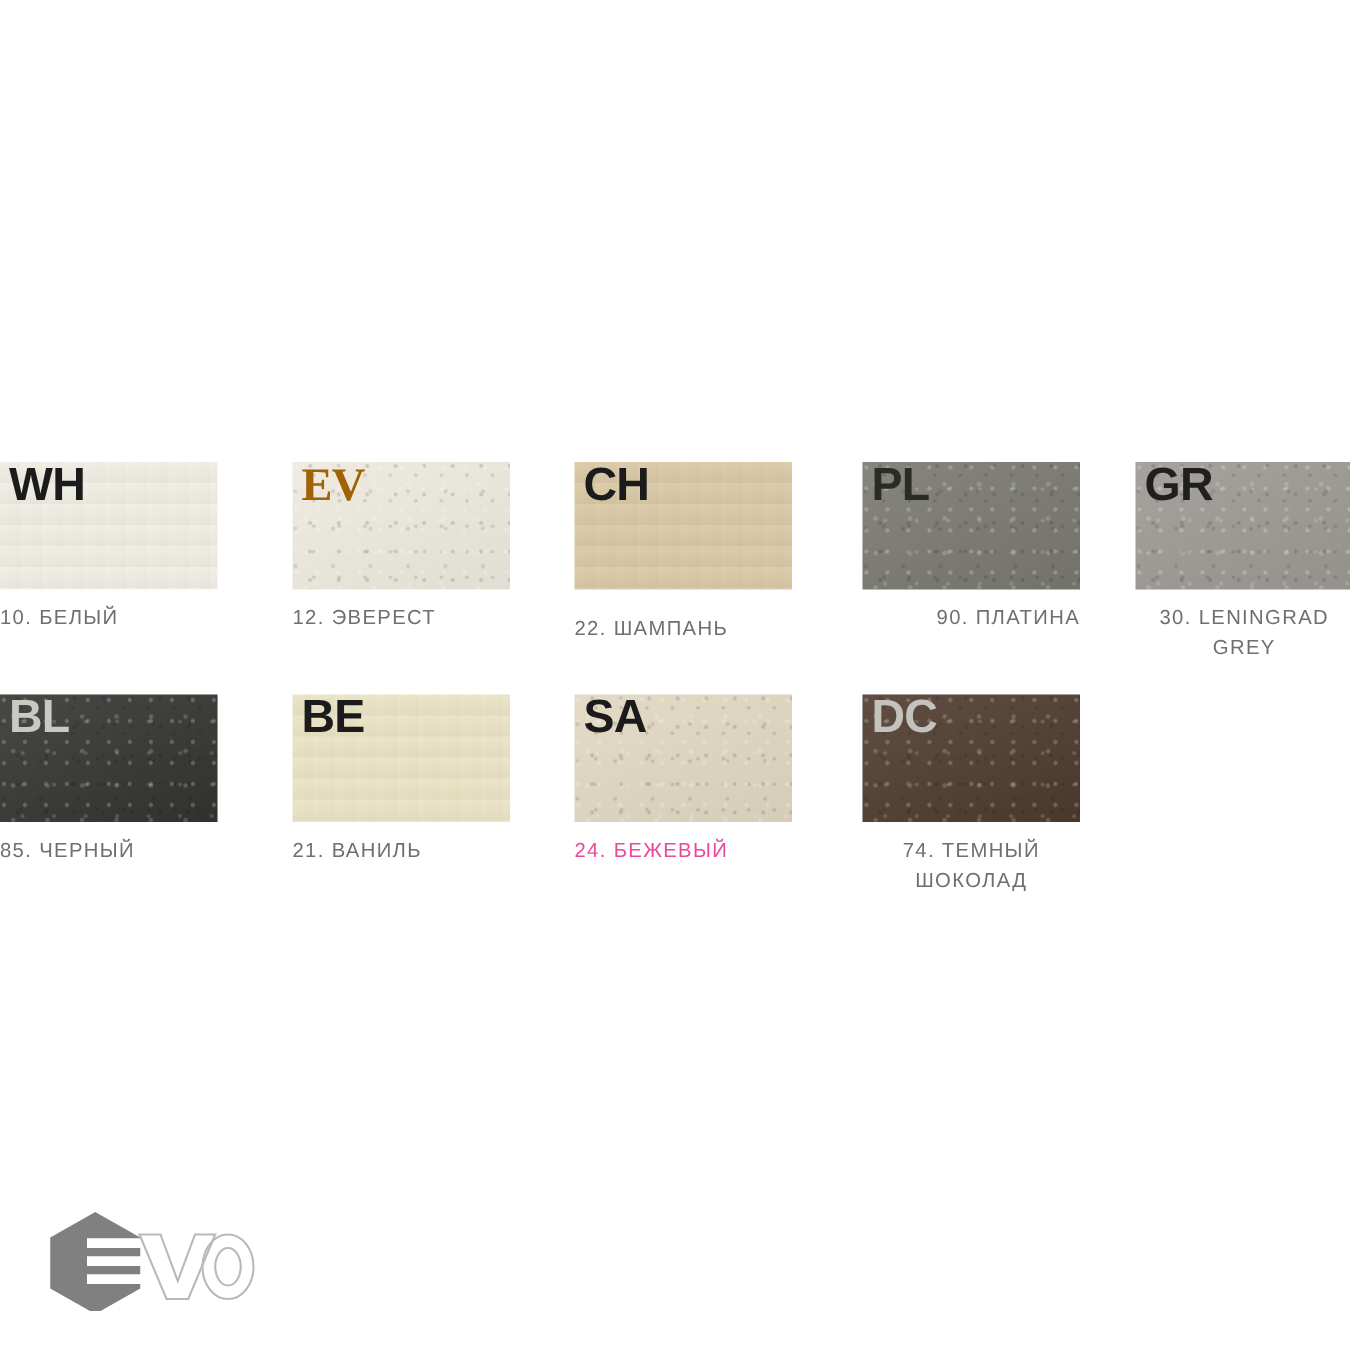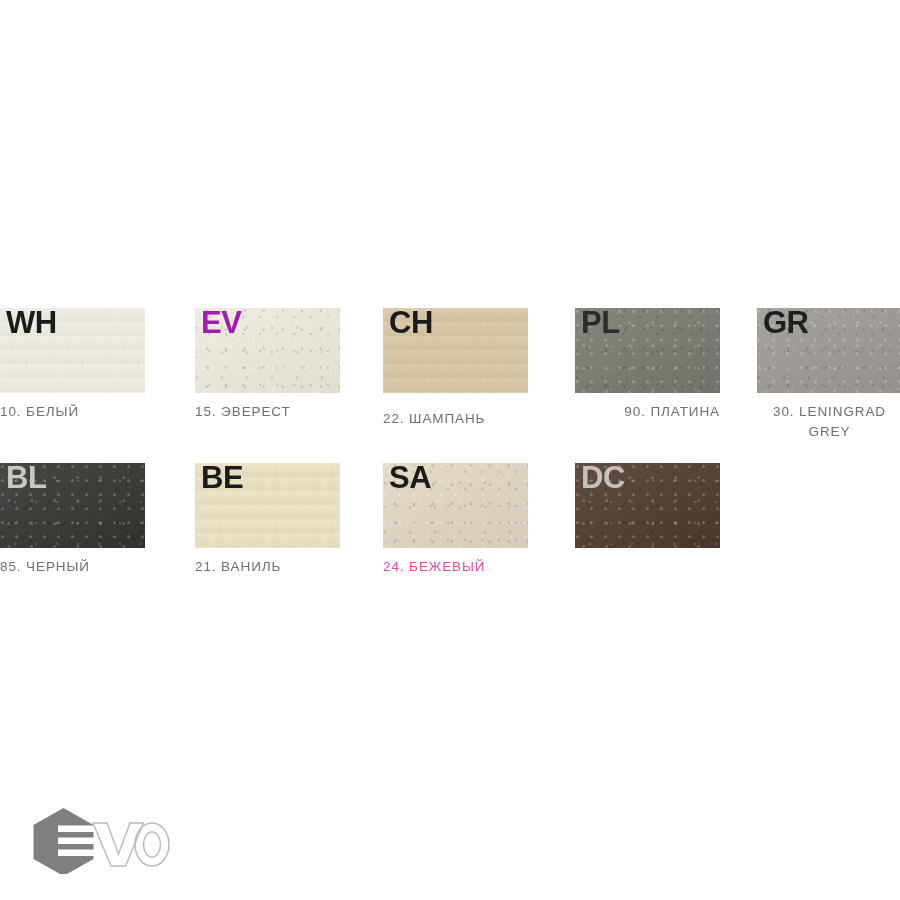--- a/index.html
+++ b/index.html
@@ -83,22 +83,22 @@
       <div class="swatch-chip" style="width: 145px; height: 85px; background: rgb(239, 237, 227);">
         <div class="swatch-texture" style="background-image: linear-gradient(160deg, rgba(255, 255, 255, 0.1), rgba(0, 0, 0, 0.043)); background-size: 14px 14px, 19px 19px, 23px 23px, 17px 17px, 25px 25px, 21px 21px, 100% 100%;"></div>
       </div>
       <div class="swatch-code" style="color: rgb(27, 27, 27);">WH</div>
       <div class="swatch-label label-left" style="left: 0px; top: 94px; width: 145px; color: rgb(111, 111, 114);">10. БЕЛЫЙ</div>
     </div>
     <div class="swatch-cell" style="left: 195px; top: 308px; width: 145px; height: 127px;">
       <div class="swatch-chip" style="width: 145px; height: 85px; background: rgb(237, 233, 222);">
         <div class="swatch-texture" style="background-image: radial-gradient(circle at 18% 26%, rgba(255, 255, 255, 0.22) 0px, rgba(255, 255, 255, 0.22) 1.2px, transparent 1.6px), radial-gradient(circle at 62% 14%, rgba(0, 0, 0, 0.13) 0px, rgba(0, 0, 0, 0.13) 1.1px, transparent 1.5px), radial-gradient(circle at 38% 64%, rgba(255, 255, 255, 0.18) 0px, rgba(255, 255, 255, 0.18) 1.3px, transparent 1.7px), radial-gradient(circle at 84% 52%, rgba(0, 0, 0, 0.12) 0px, rgba(0, 0, 0, 0.12) 1px, transparent 1.4px), radial-gradient(circle at 8% 78%, rgba(0, 0, 0, 0.1) 0px, rgba(0, 0, 0, 0.1) 1.2px, transparent 1.6px), radial-gradient(circle at 72% 86%, rgba(255, 255, 255, 0.16) 0px, rgba(255, 255, 255, 0.16) 1.1px, transparent 1.5px), linear-gradient(155deg, rgba(255, 255, 255, 0.1), rgba(0, 0, 0, 0.05)); background-size: 14px 14px, 19px 19px, 23px 23px, 17px 17px, 25px 25px, 21px 21px, 100% 100%;"></div>
       </div>
-      <div class="swatch-code" style="color: #a21caf;">EV</div>
-      <div class="swatch-label label-left" style="left: 0px; top: 94px; width: 145px; color: rgb(111, 111, 114);">15. ЭВЕРЕСТ</div>
+      <div class="swatch-code" style="color: #a16207; font-family: Liberation Serif, serif;">EV</div>
+      <div class="swatch-label label-left" style="left: 0px; top: 94px; width: 145px; color: rgb(111, 111, 114);">12. ЭВЕРЕСТ</div>
     </div>
     <div class="swatch-cell" style="left: 383px; top: 308px; width: 145px; height: 127px;">
       <div class="swatch-chip" style="width: 145px; height: 85px; background: rgb(217, 200, 165);">
         <div class="swatch-texture" style="background-image: linear-gradient(160deg, rgba(255, 255, 255, 0.1), rgba(0, 0, 0, 0.043)); background-size: 14px 14px, 19px 19px, 23px 23px, 17px 17px, 25px 25px, 21px 21px, 100% 100%;"></div>
       </div>
       <div class="swatch-code" style="color: rgb(27, 27, 27);">CH</div>
       <div class="swatch-label label-left" style="left: 0px; top: 101px; width: 145px; color: rgb(111, 111, 114);">22. ШАМПАНЬ</div>
     </div>
     <div class="swatch-cell" style="left: 575px; top: 308px; width: 145px; height: 127px;">
       <div class="swatch-chip" style="width: 145px; height: 85px; background: rgb(120, 120, 111);">
@@ -134,20 +134,22 @@
         <div class="swatch-texture" style="background-image: radial-gradient(circle at 18% 26%, rgba(255, 255, 255, 0.22) 0px, rgba(255, 255, 255, 0.22) 1.2px, transparent 1.6px), radial-gradient(circle at 62% 14%, rgba(0, 0, 0, 0.13) 0px, rgba(0, 0, 0, 0.13) 1.1px, transparent 1.5px), radial-gradient(circle at 38% 64%, rgba(255, 255, 255, 0.18) 0px, rgba(255, 255, 255, 0.18) 1.3px, transparent 1.7px), radial-gradient(circle at 84% 52%, rgba(0, 0, 0, 0.12) 0px, rgba(0, 0, 0, 0.12) 1px, transparent 1.4px), radial-gradient(circle at 8% 78%, rgba(0, 0, 0, 0.1) 0px, rgba(0, 0, 0, 0.1) 1.2px, transparent 1.6px), radial-gradient(circle at 72% 86%, rgba(255, 255, 255, 0.16) 0px, rgba(255, 255, 255, 0.16) 1.1px, transparent 1.5px), linear-gradient(155deg, rgba(255, 255, 255, 0.1), rgba(0, 0, 0, 0.05)); background-size: 14px 14px, 19px 19px, 23px 23px, 17px 17px, 25px 25px, 21px 21px, 100% 100%;"></div>
       </div>
       <div class="swatch-code" style="color: rgb(27, 27, 27);">SA</div>
       <div class="swatch-label label-left" style="left: 0px; top: 94px; width: 145px; color: #ec4899;">24. БЕЖЕВЫЙ</div>
     </div>
     <div class="swatch-cell" style="left: 575px; top: 463px; width: 145px; height: 127px;">
       <div class="swatch-chip" style="width: 145px; height: 85px; background: rgb(78, 58, 46);">
         <div class="swatch-texture" style="background-image: radial-gradient(circle at 18% 26%, rgba(255, 255, 255, 0.22) 0px, rgba(255, 255, 255, 0.22) 1.2px, transparent 1.6px), radial-gradient(circle at 62% 14%, rgba(0, 0, 0, 0.13) 0px, rgba(0, 0, 0, 0.13) 1.1px, transparent 1.5px), radial-gradient(circle at 38% 64%, rgba(255, 255, 255, 0.18) 0px, rgba(255, 255, 255, 0.18) 1.3px, transparent 1.7px), radial-gradient(circle at 84% 52%, rgba(0, 0, 0, 0.12) 0px, rgba(0, 0, 0, 0.12) 1px, transparent 1.4px), radial-gradient(circle at 8% 78%, rgba(0, 0, 0, 0.1) 0px, rgba(0, 0, 0, 0.1) 1.2px, transparent 1.6px), radial-gradient(circle at 72% 86%, rgba(255, 255, 255, 0.16) 0px, rgba(255, 255, 255, 0.16) 1.1px, transparent 1.5px), linear-gradient(155deg, rgba(255, 255, 255, 0.1), rgba(0, 0, 0, 0.05)); background-size: 14px 14px, 19px 19px, 23px 23px, 17px 17px, 25px 25px, 21px 21px, 100% 100%;"></div>
       </div>
       <div class="swatch-code" style="color: rgb(196, 194, 189);">DC</div>
+      <div class="swatch-label label-center" style="left: 0px; top: 94px; width: 145px; color: rgb(111, 111, 114);">74. ТЕМНЫЙ
+ШОКОЛАД</div>
     </div>
   </div>
 
 <div id="brand-logo">
   <svg viewBox="0 0 140 68" width="140" height="68">
 
     <g>
       <path id="logo-hex" d="M33.5 2 L63.5 19 L63.5 53 L33.5 70 L3.5 53 L3.5 19 Z" fill="#808080"></path>
       <rect x="28" y="19.5" width="40" height="6.5" fill="#ffffff"></rect>
       <rect x="28" y="31.5" width="40" height="6.5" fill="#ffffff"></rect>

